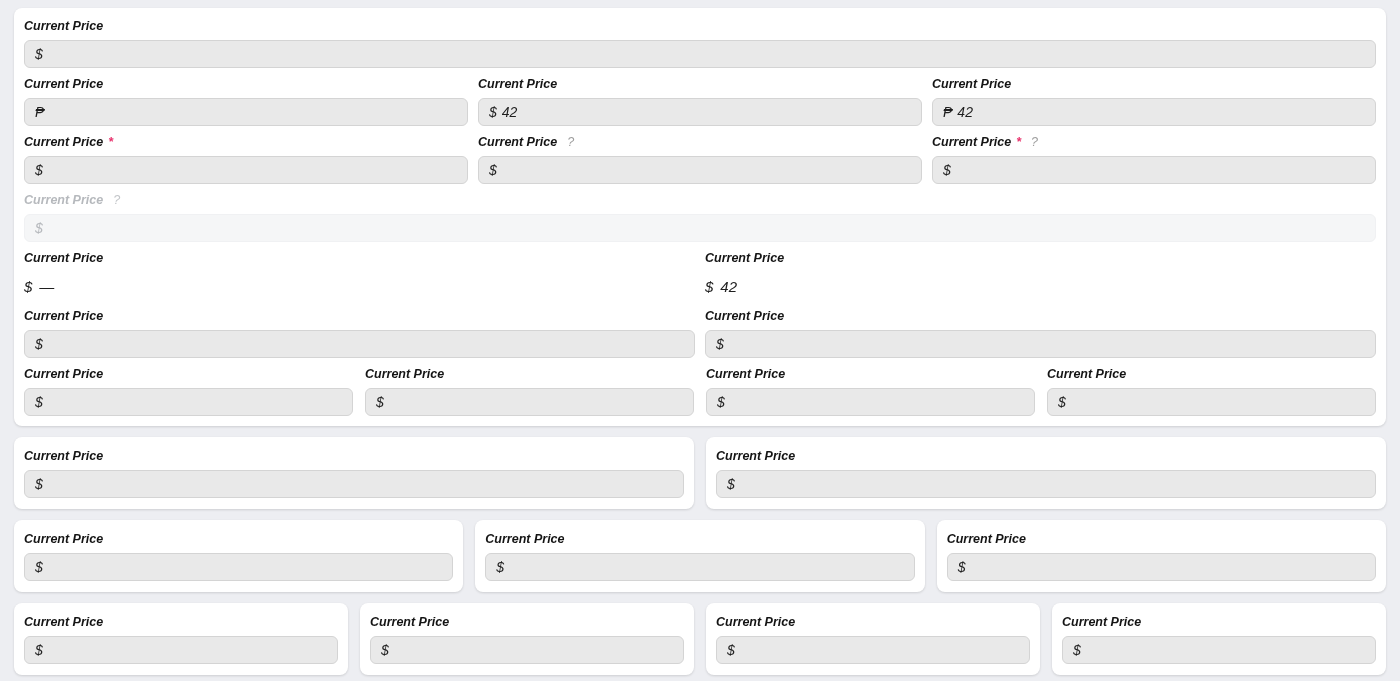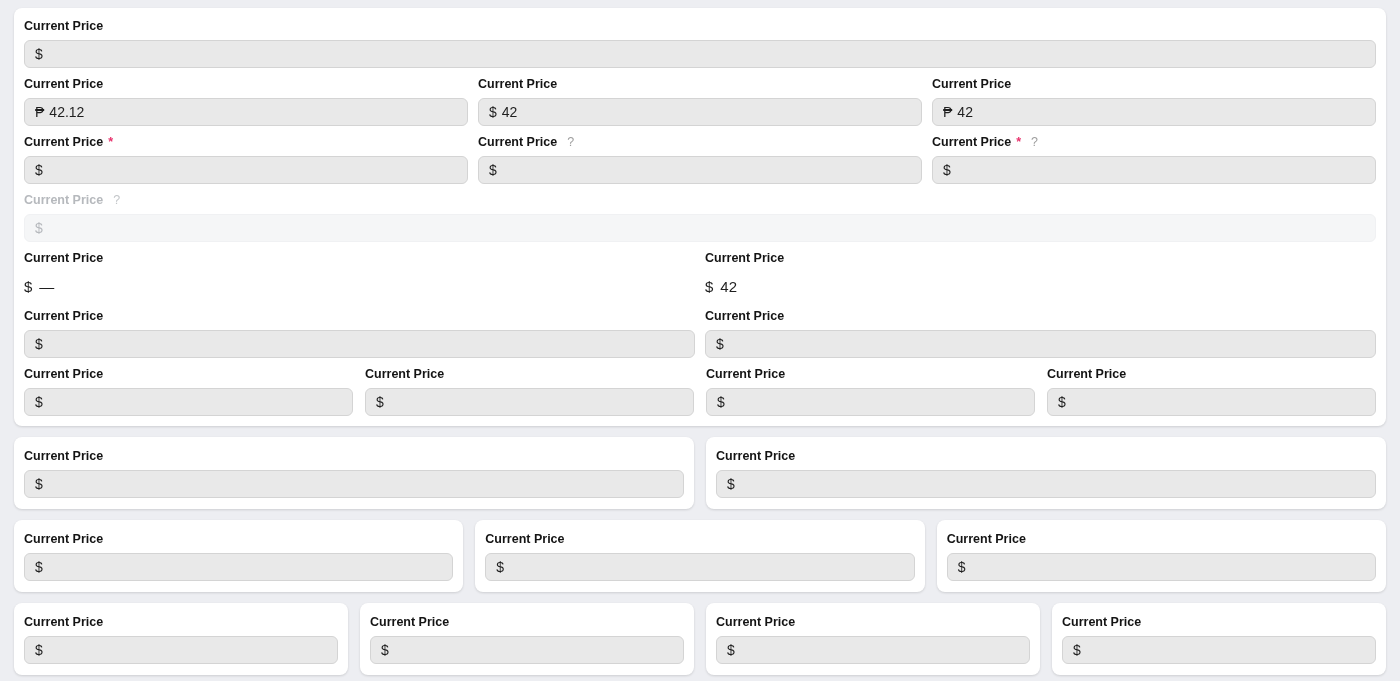--- a/index.html
+++ b/index.html
@@ -2,21 +2,21 @@
 <html><head>
 <meta charset="utf-8">
 <style>
   * { margin:0; padding:0; box-sizing:border-box; }
   html,body { width:1400px; height:681px; overflow:hidden; }
   body { font-family:"Liberation Sans", sans-serif; background:#edeef2; }
 
   .page { width:1400px; height:681px; padding:8px 14px 10px; display:flex; flex-direction:column; gap:11px; }
 
   .panel, .card { background:#ffffff; border-radius:8px;
-    box-shadow:0 1px 3px rgba(0,0,0,.09), 0 1px 2px rgba(0,0,0,.05); }
+    box-shadow:0 1px 3px rgba(0,0,0,.09), 0 1px 2px rgba(0,0,0,.05);font-style:italic; }
 
   .panel { padding:10px; display:flex; flex-direction:column; gap:8px; }
 
   .row { display:flex; gap:10px; }
   .row.gap12 { gap:12px; }
   .field { flex:1; min-width:0; }
 
   .field-label { display:flex; align-items:center; height:16px; margin-bottom:6px;
     font-size:12.5px; font-weight:700; color:#141414; }
   .req { color:#e8336d; margin-left:5px; font-weight:700; }
@@ -56,21 +56,20 @@
       </div>
     </div>
 
     <div class="row">
       <div class="field">
         <div class="field-label">
           <span>Current Price</span>
         </div>
         <div class="input-box">
           <span class="prefix">₱</span>
-          <input value="42.12" style="">
         </div>
       </div>
       <div class="field">
         <div class="field-label">
           <span>Current Price</span>
         </div>
         <div class="input-box">
           <span class="prefix">$</span>
           <input value="42" style="">
         </div>

